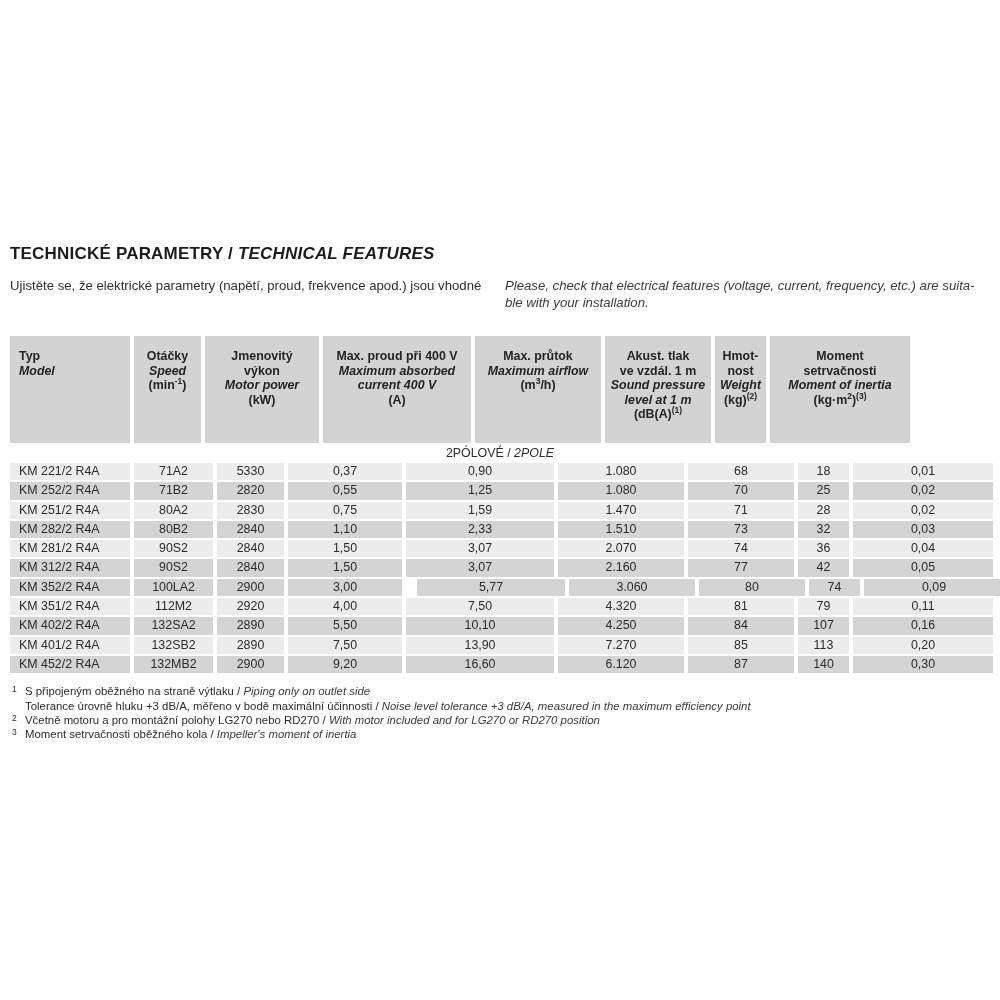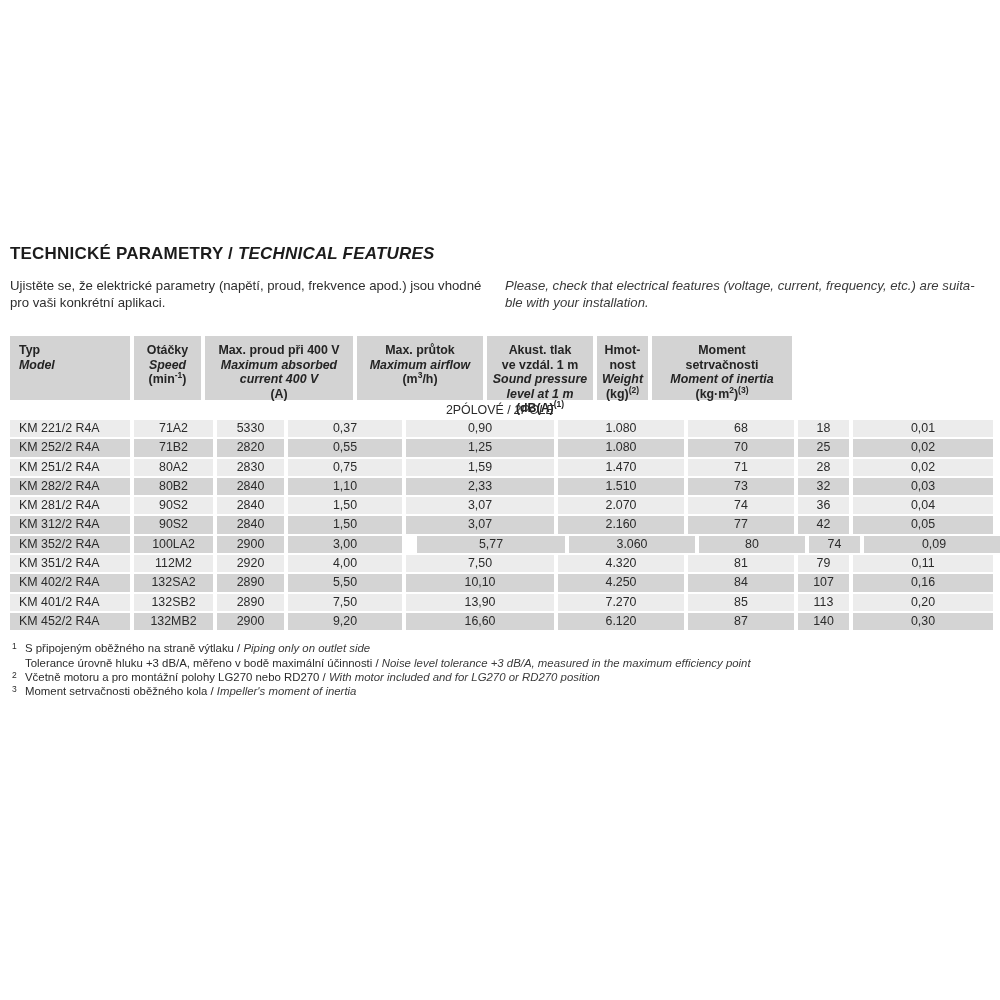--- a/index.html
+++ b/index.html
@@ -16,21 +16,21 @@
   
   .intro{display:flex;margin-top:14px;}
   .intro div{white-space:nowrap;}
   .intro-cs{width:500px;font-size:13.2px;line-height:16.5px;color:#2e2e2e;}
   .intro-en{margin-left:auto;width:490px;font-size:13.2px;line-height:16.5px;font-style:italic;color:#3a3a3a;}
 
   
   .tbl{margin-top:25px;}
   .t-row{display:flex;gap:4px;margin-bottom:2px;}
   .h-cell{
-    background:#d3d3d3;box-sizing:border-box;height:64px;padding-top:7px;
+    background:#d3d3d3;box-sizing:border-box;height:107px;padding-top:13px;
     text-align:center;font-size:12.4px;line-height:14.6px;font-weight:bold;color:#242424;
   }
   .h-cell.left{text-align:left;padding-left:9px;}
   .h-en{font-style:italic;}
   sup{font-size:8.5px;line-height:0;vertical-align:super;}
   .section-row{height:16px;line-height:16px;text-align:center;font-size:12.4px;color:#2b2b2b;margin-bottom:2px;}
   .section-row .en{font-style:italic;}
   .d-cell{
     box-sizing:border-box;height:17.3px;line-height:17.3px;font-size:12.4px;
     text-align:center;color:#2b2b2b;overflow:hidden;
@@ -49,38 +49,43 @@
 <body>
 
 <div class="page">
   <div class="content">
 
     <h1 class="title"><span>TECHNICKÉ PARAMETRY / </span><span class="en">TECHNICAL FEATURES</span></h1>
 
     <div class="intro">
       <div class="intro-cs">
         <div>Ujistěte se, že elektrické parametry (napětí, proud, frekvence apod.) jsou vhodné</div>
-        <div>pro vaši konkrétní aplikaci.</div>
       </div>
       <div class="intro-en">
         <div>Please, check that electrical features (voltage, current, frequency, etc.) are suita-</div>
         <div>ble with your installation.</div>
       </div>
     </div>
 
     <div class="tbl" id="spec-table">
         <div class="t-row">
           <div class="h-cell left" style="flex: 0 0 120px;">
             <div class="h-cs">Typ</div>
             <div class="h-en">Model</div>
           </div>
           <div class="h-cell" style="flex: 0 0 67px;">
             <div class="h-cs">Otáčky</div>
             <div class="h-en">Speed</div>
             <div class="h-unit"><span>(min</span><sup>-1</sup><span>)</span></div>
+          </div>
+          <div class="h-cell" style="flex: 0 0 114px;">
+            <div class="h-cs">Jmenovitý</div>
+            <div class="h-cs">výkon</div>
+            <div class="h-en">Motor power</div>
+            <div class="h-unit"><span>(kW)</span></div>
           </div>
           <div class="h-cell" style="flex: 0 0 148px;">
             <div class="h-cs">Max. proud při 400 V</div>
             <div class="h-en">Maximum absorbed</div>
             <div class="h-en">current 400 V</div>
             <div class="h-unit"><span>(A)</span></div>
           </div>
           <div class="h-cell" style="flex: 0 0 126px;">
             <div class="h-cs">Max. průtok</div>
             <div class="h-en">Maximum airflow</div>

